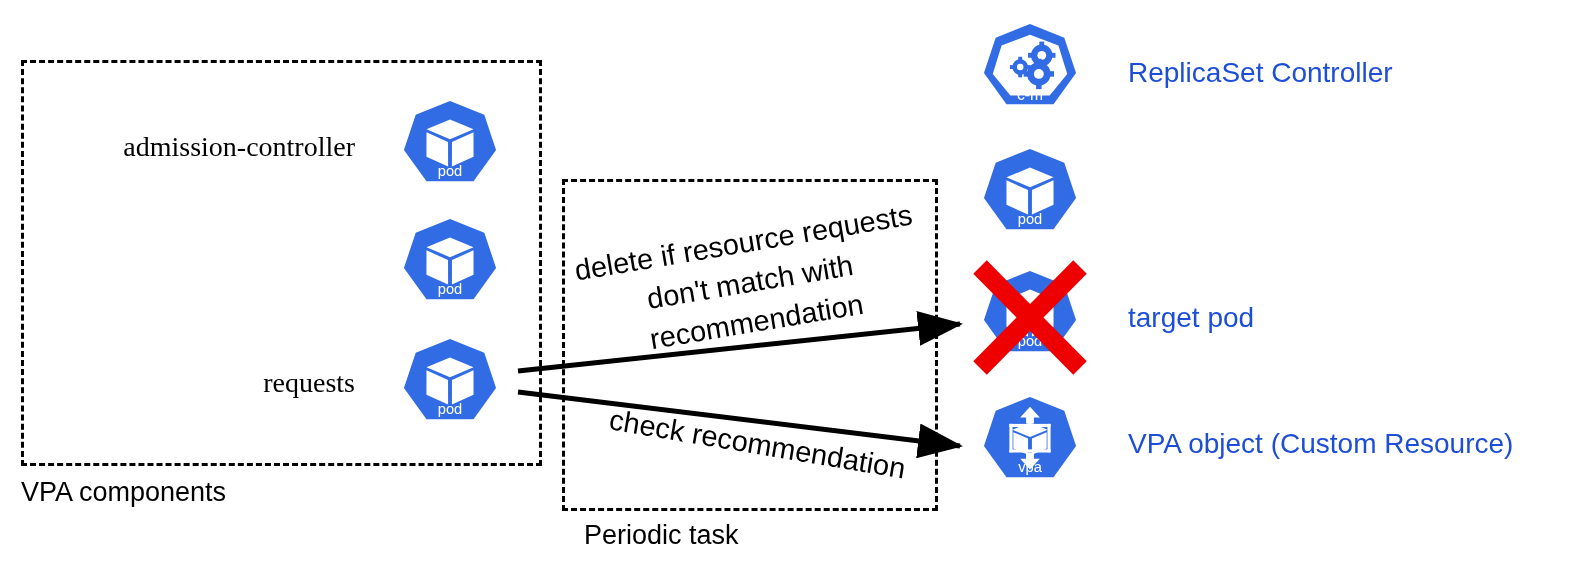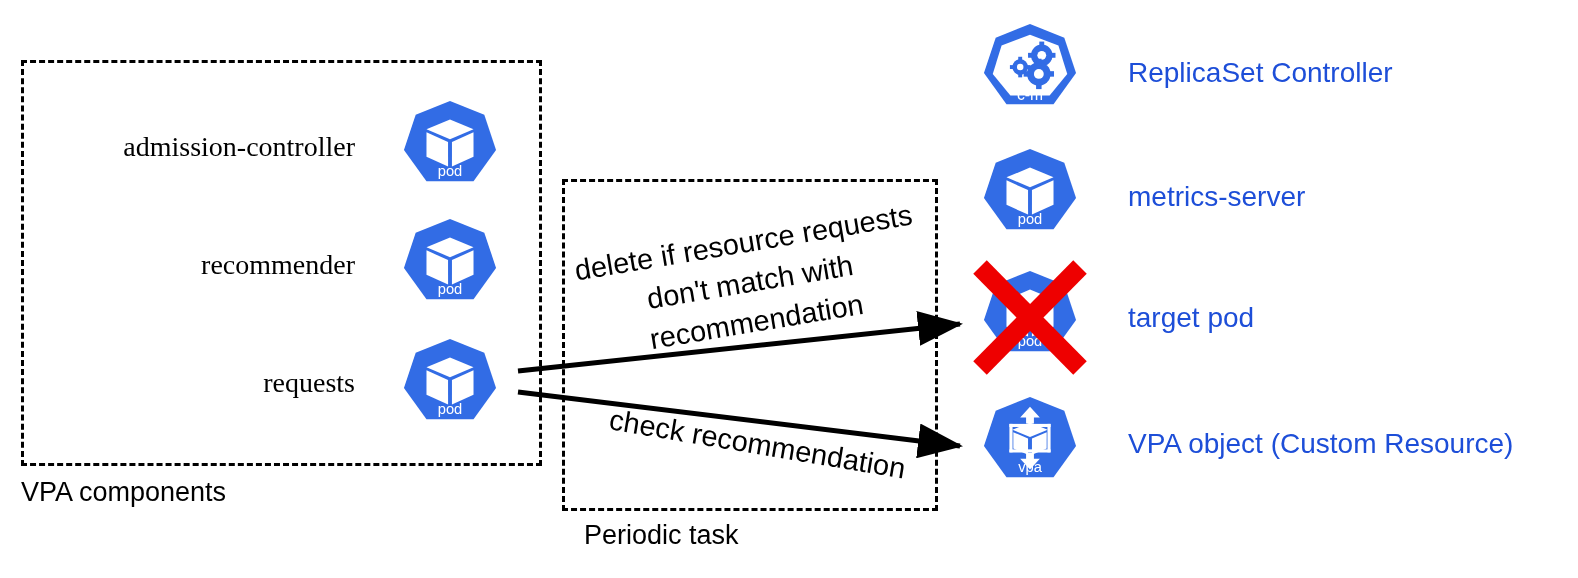--- a/index.html
+++ b/index.html
@@ -137,21 +137,20 @@
 
 <div id="canvas">
 
   <div class="group-box" id="vpa-components-box"></div>
   <div class="group-caption" id="vpa-components-caption">VPA components</div>
 
   <div class="group-box" id="periodic-task-box"></div>
   <div class="group-caption" id="periodic-task-caption">Periodic task</div>
 
   <div class="component-label" id="label-admission-controller">admission-controller</div>
-  <div class="component-label" id="label-recommender">recommender</div>
   <div class="component-label" id="label-updater">requests</div>
 
   <div class="k8s-icon" id="icon-pod-admission">
     <svg viewBox="0 0 100 100" xmlns="http://www.w3.org/2000/svg">
       <polygon points="50,3 85,17 97,53 74,85 26,85 3,53 15,17" fill="#326CE5"></polygon>
       <g fill="#ffffff">
         <polygon points="50,22 74,32 50,42 26,32"></polygon>
         <polygon points="26,35 48,45 48,70 26,60"></polygon>
         <polygon points="74,35 52,45 52,70 74,60"></polygon>
       </g>
@@ -258,21 +257,20 @@
         <rect x="67.8" y="30.5" width="3.2" height="29"></rect>
         <polygon points="50,29 68,36.5 50,44 32,36.5"></polygon>
         <polygon points="33,39 48,45.5 48,62 33,55.5"></polygon>
         <polygon points="67,39 52,45.5 52,62 67,55.5"></polygon>
       </g>
       <text x="50" y="80" font-family="Liberation Sans, sans-serif" font-size="15" fill="#ffffff" text-anchor="middle">vpa</text>
     </svg>
   </div>
 
   <div class="object-label" id="label-replicaset-controller">ReplicaSet Controller</div>
-  <div class="object-label" id="label-metrics-server">metrics-server</div>
   <div class="object-label" id="label-vpa-object">VPA object (Custom Resource)</div>
   <div class="object-label" id="label-target-pod">target pod</div>
 
   <svg id="arrow-layer" viewBox="0 0 1578 578" xmlns="http://www.w3.org/2000/svg">
     <defs>
       <marker id="arrowhead" markerWidth="9" markerHeight="7" refX="8.4" refY="3.5" orient="auto" markerUnits="strokeWidth">
         <polygon points="0,0 9,3.5 0,7" fill="#000000"></polygon>
       </marker>
     </defs>
     <line x1="518" y1="371" x2="960" y2="324" stroke="#000000" stroke-width="5" marker-end="url(#arrowhead)"></line>

